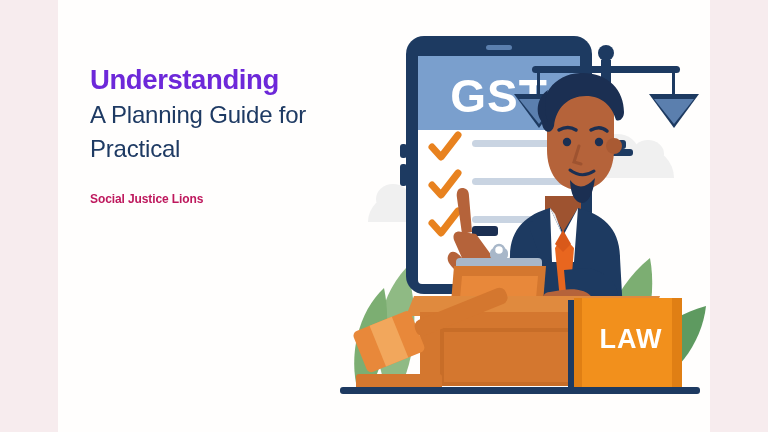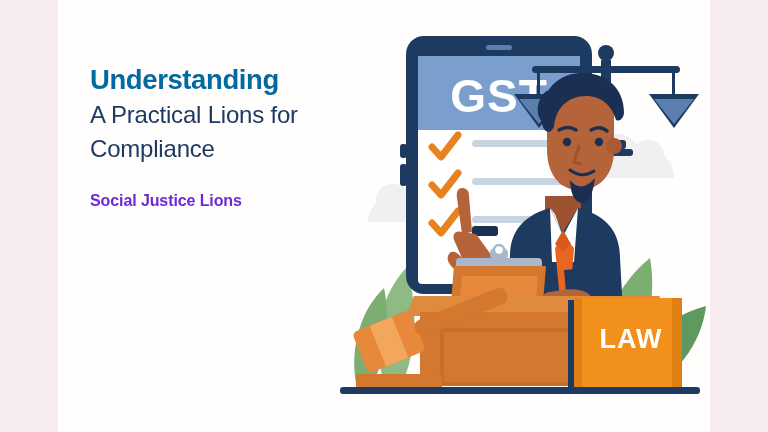--- a/index.html
+++ b/index.html
@@ -82,39 +82,39 @@
 
   
   .text-block {
     position: absolute;
     left: 32px;
     top: 62px;
     width: 320px;
     z-index: 40;
   }
   .headline-1, .headline-2 {
-    color: #0369a1;
+    color: #6d28d9;
     font-size: 27.5px;
     font-weight: 700;
     line-height: 1.32;
     letter-spacing: -0.4px;
     white-space: nowrap;
   }
   .sub-1, .sub-2, .sub-3 {
     color: #1e3a63;
     font-size: 24px;
     font-weight: 400;
     line-height: 1.42;
     letter-spacing: -0.2px;
     white-space: nowrap;
   }
   .brand {
     margin-top: 26px;
-    color: #6d28d9;
-    font-size: 16px;
+    color: #be185d;
+    font-size: 12px;
     font-weight: 700;
     letter-spacing: -0.1px;
   }
 
   
   .art {
     position: absolute;
     left: 0; top: 0;
     width: 652px; height: 432px;
   }
@@ -279,19 +279,19 @@
           <rect x="614" y="298" width="10" height="92" fill="#e07f14"></rect>
           <text x="573" y="348" font-family="Liberation Sans, sans-serif" font-size="27" font-weight="700" fill="#ffffff" text-anchor="middle" letter-spacing="1">LAW</text>
         </g>
 
         <rect x="282" y="387" width="360" height="7" rx="3" fill="#1d3a61"></rect>
       </svg>
     </div>
 
     <div class="text-block">
       <div class="headline-1">Understanding</div>
-      <div class="sub-1">A Practical Lions for</div>
-      <div class="sub-3">Compliance</div>
+      <div class="sub-1">A Planning Guide for</div>
+      <div class="sub-3">Practical</div>
       <div class="brand">Social Justice Lions</div>
     </div>
 
   </div>
 </div>
 
 </body></html>

